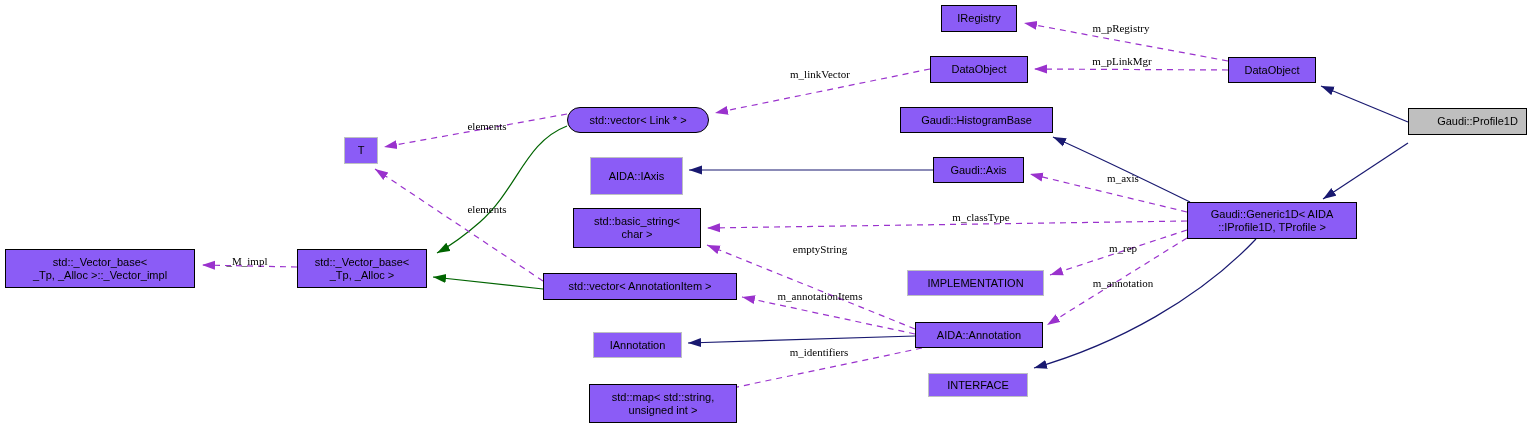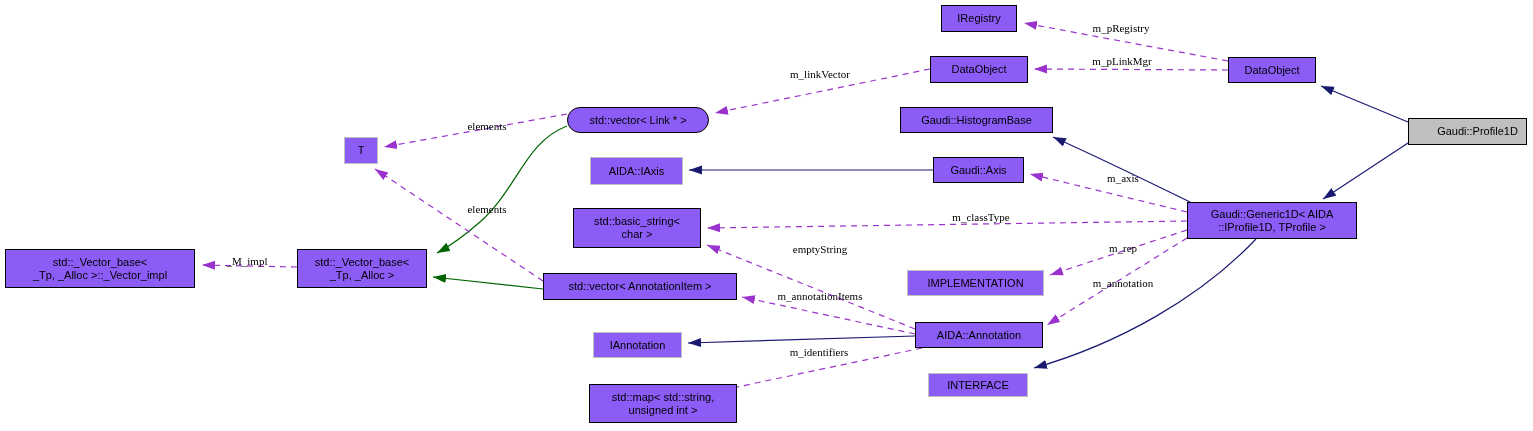--- a/index.html
+++ b/index.html
@@ -65,33 +65,33 @@
     </div>
 
   <div class="node" style="left:930px;top:56px;width:98px;height:27px;">
     <span>DataObject</span>
     </div>
 
   <div class="node" style="left:1228px;top:57px;width:88px;height:26px;">
     <span>DataObject</span>
     </div>
 
-  <div class="node current" style="left:1408px;top:118px;width:119px;height:27px;padding-left:20px;">
+  <div class="node current" style="left:1408px;top:108px;width:119px;height:27px;padding-left:20px;">
     <span>Gaudi::Profile1D</span>
     </div>
 
   <div class="node" style="left:567px;top:107px;width:142px;height:26px;border-radius:13px;">
     <span>std::vector&lt; Link * &gt;</span>
     </div>
 
   <div class="node" style="left:900px;top:107px;width:153px;height:26px;">
     <span>Gaudi::HistogramBase</span>
     </div>
 
-  <div class="node gray" style="left:590px;top:157px;width:93px;height:28px;">
+  <div class="node gray" style="left:590px;top:157px;width:93px;height:38px;">
     <span>AIDA::IAxis</span>
     </div>
 
   <div class="node" style="left:933px;top:157px;width:91px;height:26px;">
     <span>Gaudi::Axis</span>
     </div>
 
   <div class="node" style="left:1187px;top:202px;width:170px;height:37px;">
     <span>Gaudi::Generic1D&lt; AIDA</span>
     <span>::IProfile1D, TProfile &gt;</span>

